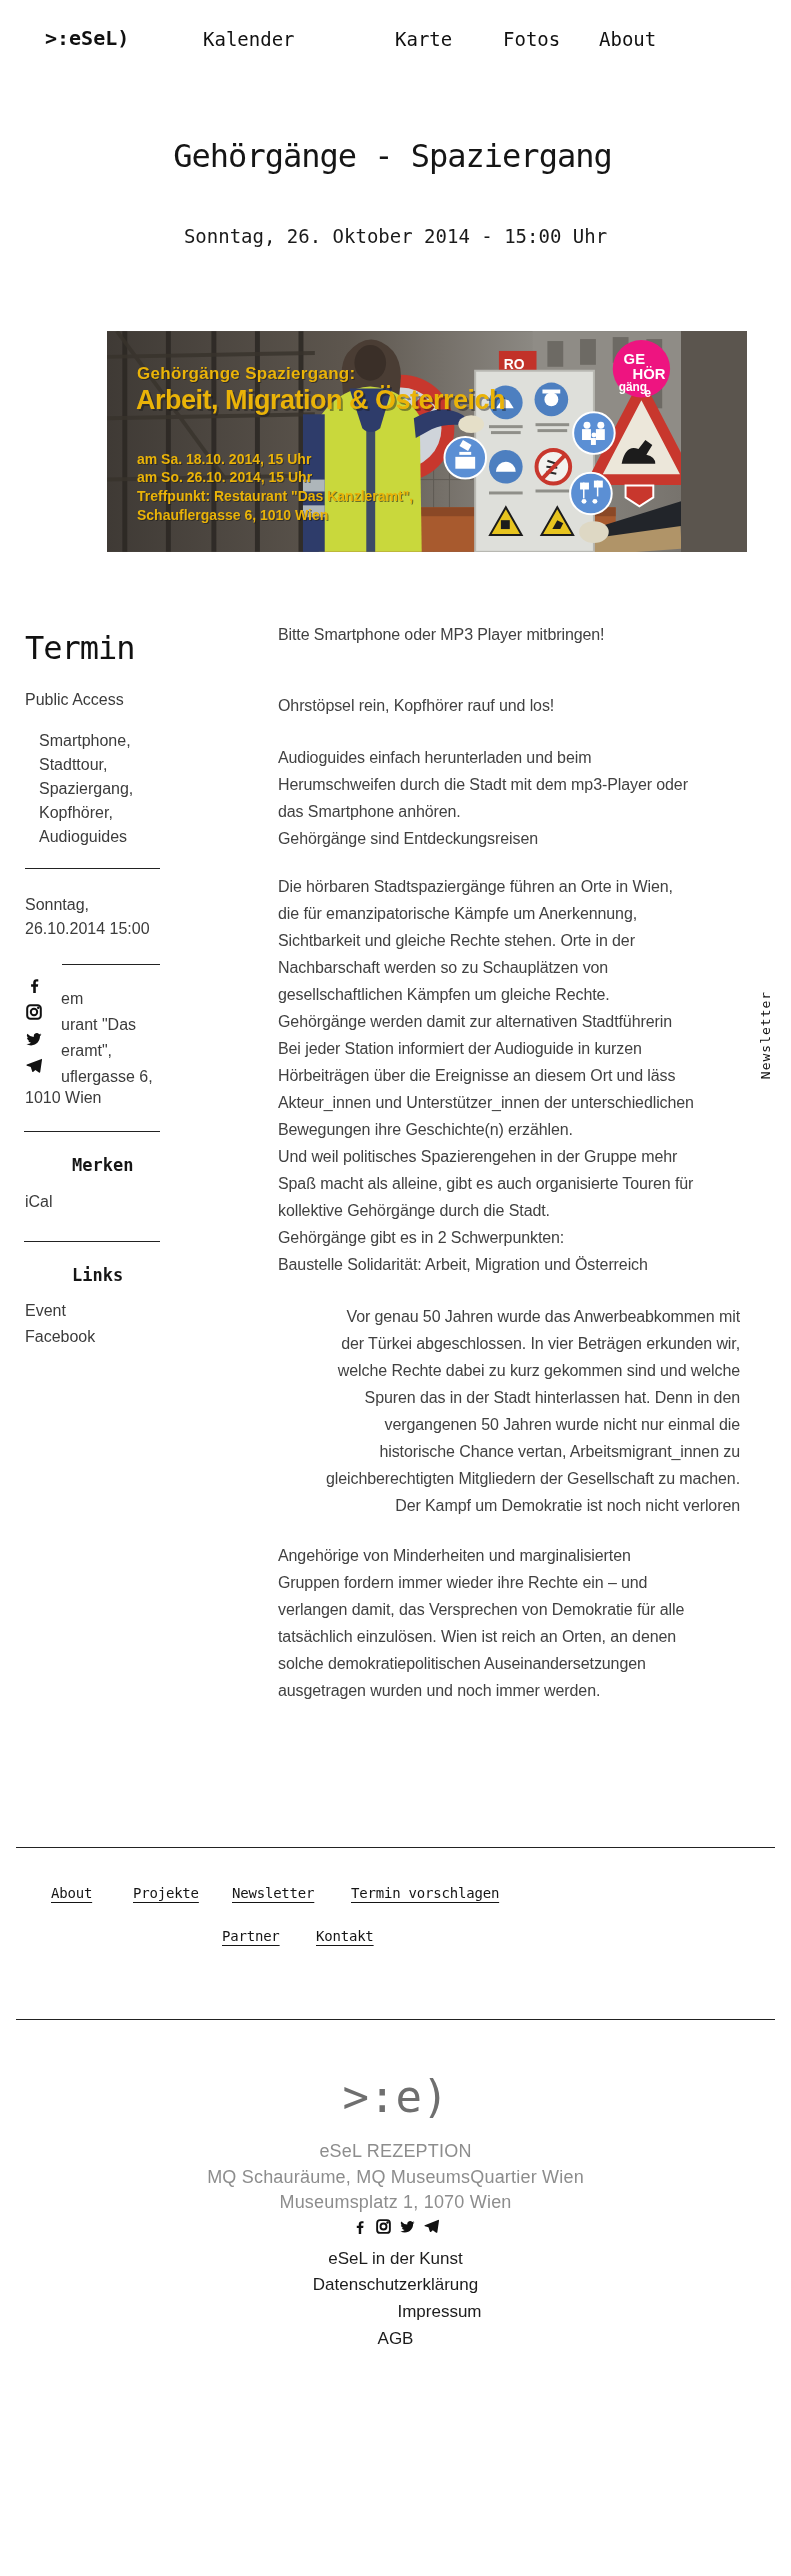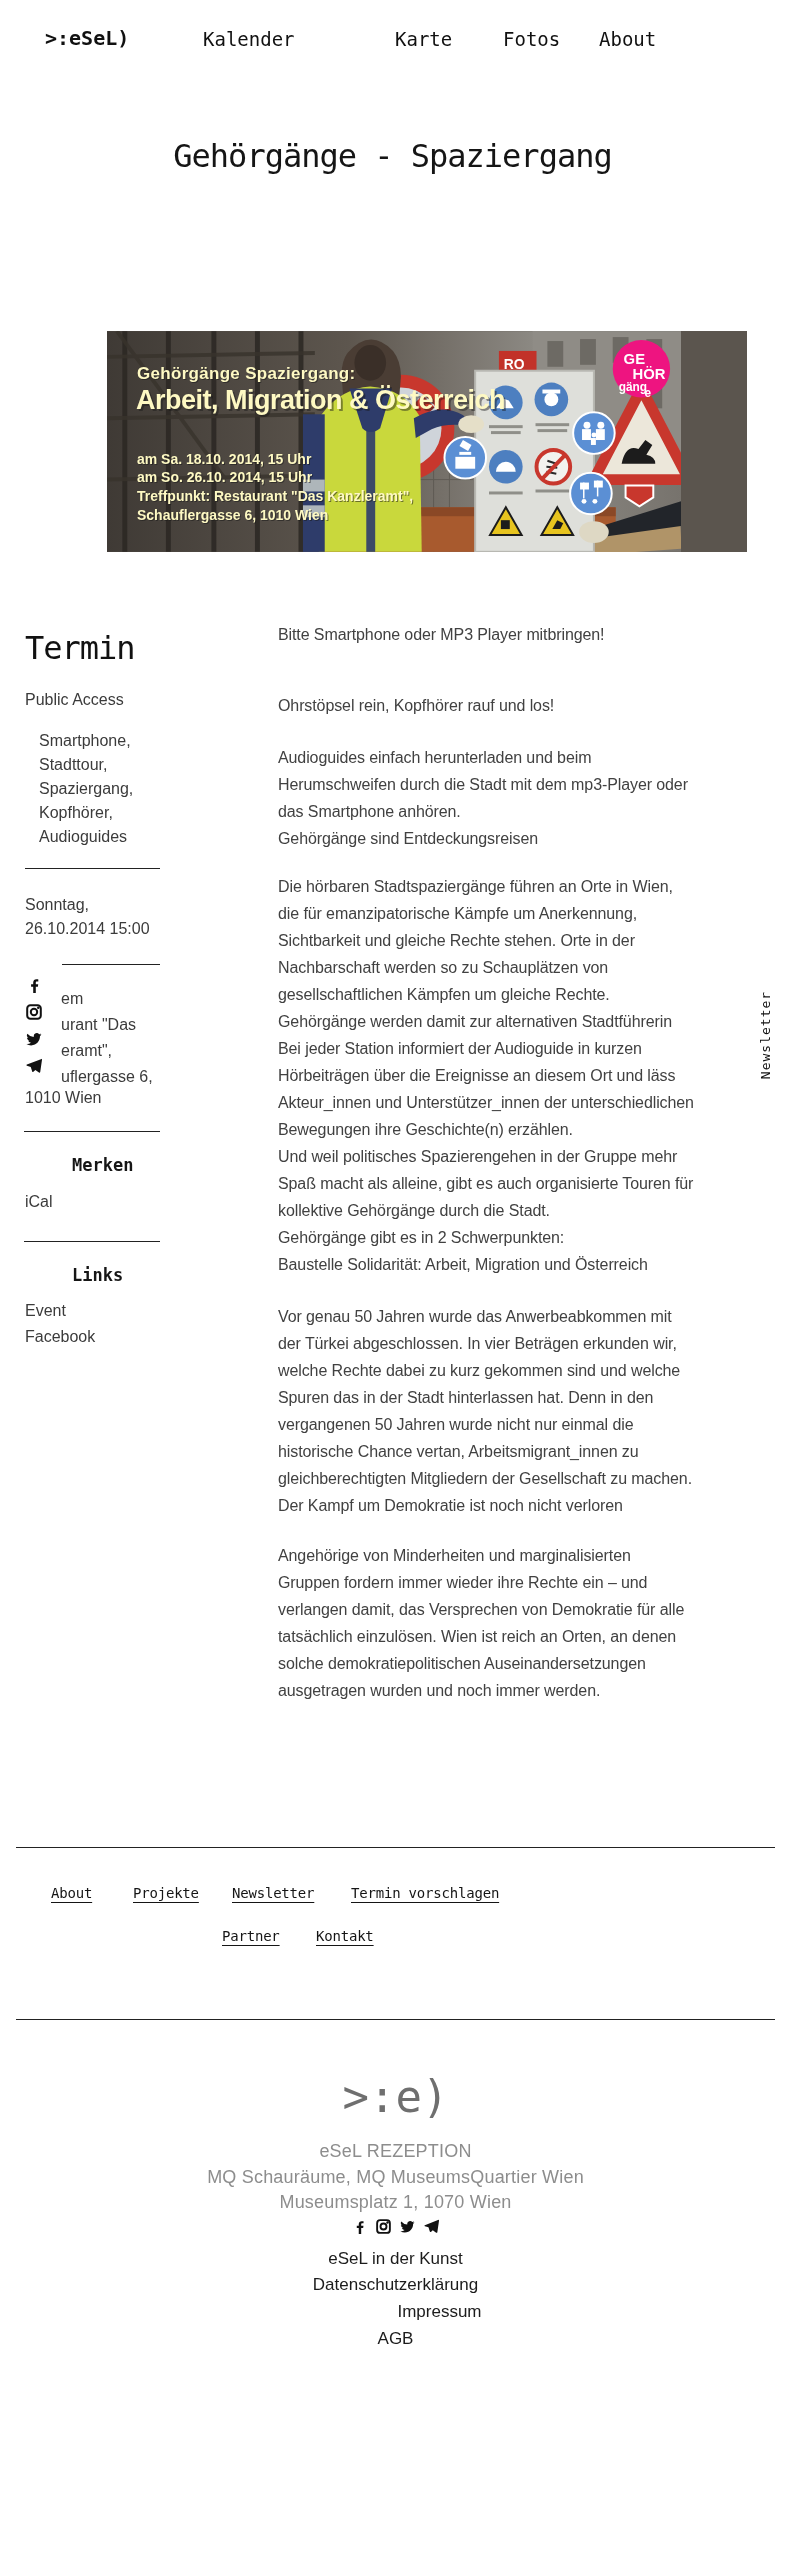--- a/index.html
+++ b/index.html
@@ -15,21 +15,21 @@
 
   
   .event-title{left:0;top:137px;width:785px;text-align:center;font-family:"DejaVu Sans Mono",monospace;
                font-size:32px;color:#151515;letter-spacing:-1px;}
   .event-subtitle{left:0;top:225px;width:791px;text-align:center;font-family:"DejaVu Sans Mono",monospace;
                font-size:19px;color:#1a1a1a;}
 
   
   .banner{left:107px;top:331px;width:640px;height:221px;overflow:hidden;background:#5b554e;}
   .banner svg{display:block;}
-  .bn-text{position:absolute;color:#fef9c3;font-weight:bold;white-space:nowrap;
+  .bn-text{position:absolute;color:#eab308;font-weight:bold;white-space:nowrap;
            text-shadow:1px 1px 0 rgba(25,25,25,.55);}
   .bn-kicker{left:30px;top:33px;font-size:17px;letter-spacing:0.3px;}
   .bn-headline{left:29px;top:54px;font-size:27px;letter-spacing:-0.5px;text-shadow:2px 2px 0 rgba(25,25,25,.45);}
   .bn-l1{left:30px;top:120px;font-size:14px;}
   .bn-l2{left:30px;top:138px;font-size:14px;}
   .bn-l3{left:30px;top:157px;font-size:14px;}
   .bn-l4{left:30px;top:176px;font-size:14px;}
 
   
   .sb-heading{left:25px;top:629px;font-family:"DejaVu Sans Mono",monospace;font-size:32px;color:#111;letter-spacing:-1px;}
@@ -52,21 +52,21 @@
   .sb-subhead{font-family:"DejaVu Sans Mono",monospace;font-weight:bold;font-size:17px;color:#161616;padding-left:47px;}
   .sb-merken{left:25px;top:1155px;}
   .sb-ical{left:25px;top:1193px;cursor:pointer;}
   .sb-links{left:25px;top:1265px;}
   .sb-link-0{left:25px;top:1302px;cursor:pointer;}
   .sb-link-1{left:25px;top:1328px;cursor:pointer;}
 
   
   .para{left:278px;width:462px;overflow:hidden;white-space:pre;
         font-size:16px;line-height:27px;letter-spacing:-0.1px;color:#414141;}
-  .p0{top:621px;} .p1{top:692px;} .p2{top:744px;} .p3{top:873px;} .p4{top:1303px;} .p5{top:1542px;}
+  .p0{top:621px;} .p1{top:692px;} .p2{top:744px;} .p3{top:873px;} .p4{top:1303px;text-align:right;} .p5{top:1542px;}
 
   
   .newsletter-tab{left:738px;top:979px;width:53px;height:111px;background:#fff;cursor:pointer;}
   .newsletter-tab span{position:absolute;left:50%;top:50%;transform:translate(-50%,-50%) rotate(-90deg);
         white-space:nowrap;font-family:"DejaVu Sans Mono",monospace;font-size:13px;letter-spacing:1px;color:#111;}
 
   
   .hr1{left:16px;top:1847px;width:759px;}
   .hr2{left:16px;top:2019px;width:759px;}
   .f-nav{top:1885px;font-family:"DejaVu Sans Mono",monospace;font-size:14px;color:#151515;
@@ -88,20 +88,21 @@
 
 <div class="page">
 
   <div class="abs logo">&gt;:eSeL)</div>
   <div class="abs nav-item nav-0">Kalender</div>
   <div class="abs nav-item nav-1">Karte</div>
   <div class="abs nav-item nav-2">Fotos</div>
   <div class="abs nav-item nav-3">About</div>
 
   <div class="abs event-title">Gehörgänge - Spaziergang</div>
+  <div class="abs event-subtitle">Sonntag, 26. Oktober 2014 - 15:00 Uhr</div>
 
   <div class="abs banner">
     <svg width="574" height="221" viewBox="0 0 580 223">
       <defs>
         <linearGradient id="bgGrad" x1="0" y1="0" x2="1" y2="0">
           <stop offset="0" stop-color="#3f3a35"></stop>
             <stop offset="0.42" stop-color="#5d564e"></stop>
           <stop offset="0.75" stop-color="#8d8a84"></stop>
             <stop offset="1" stop-color="#77736d"></stop>
         </linearGradient>

